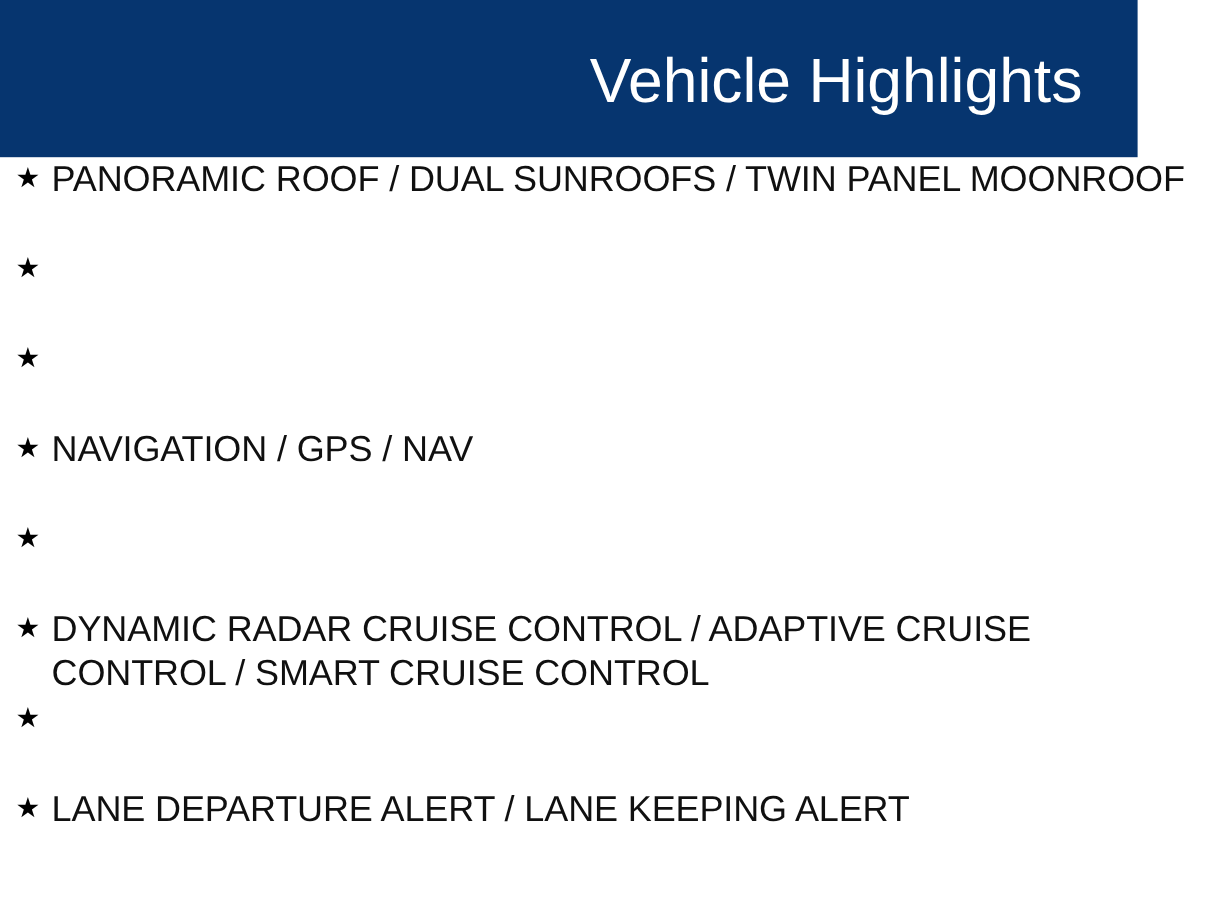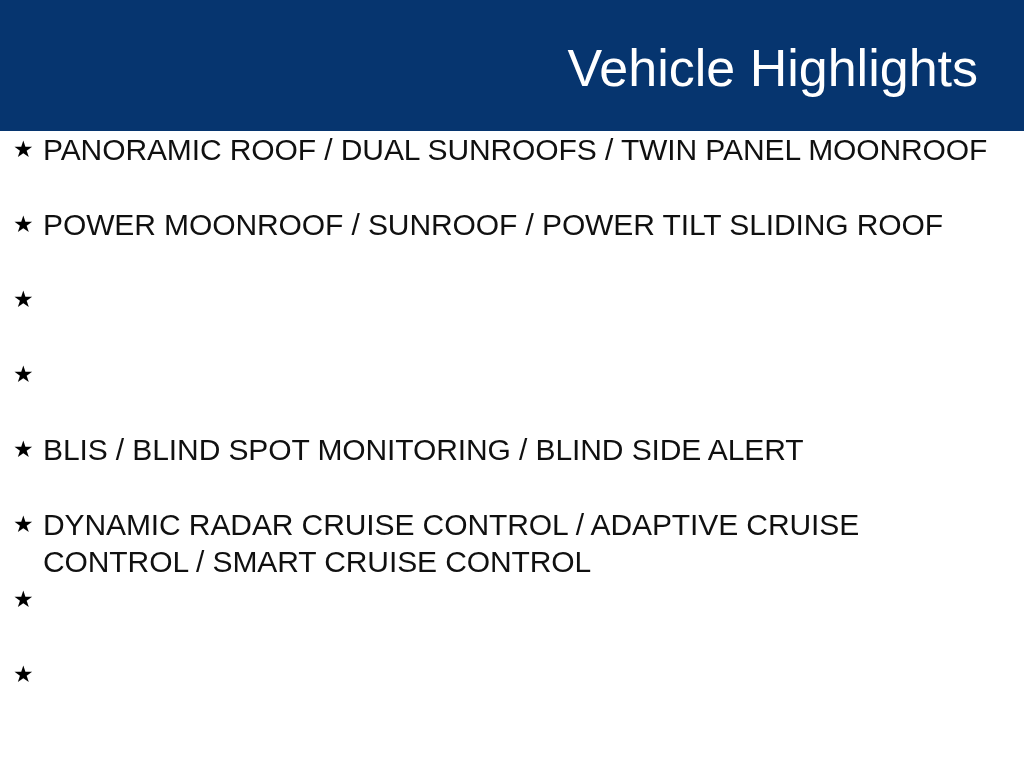--- a/index.html
+++ b/index.html
@@ -19,21 +19,21 @@
     height: 768px;
     background: #ffffff;
     overflow: hidden;
   }
 
   
   .header-band {
     position: absolute;
     top: 0;
     left: 0;
-    width: 1024px;
+    width: 948px;
     height: 131px;
     background: #06356f;
     box-sizing: border-box;
     display: flex;
     align-items: center;
     justify-content: flex-end;
     padding-right: 46px;
   }
   .header-title {
     color: #ffffff;
@@ -97,44 +97,44 @@
 
   <ul class="highlights-list">
 
     <li class="highlight-item">
       <span class="bullet-star">★</span>
       <span class="highlight-text">PANORAMIC ROOF / DUAL SUNROOFS / TWIN PANEL MOONROOF</span>
     </li>
 
     <li class="highlight-item">
       <span class="bullet-star">★</span>
-      <span class="highlight-text">POWER MOONROOF / SUNROOF / POWER TILT SLIDING ROOF</span>
     </li>
 
     <li class="highlight-item">
       <span class="bullet-star">★</span>
     </li>
 
     <li class="highlight-item">
       <span class="bullet-star">★</span>
+      <span class="highlight-text">NAVIGATION / GPS / NAV</span>
     </li>
 
     <li class="highlight-item">
       <span class="bullet-star">★</span>
-      <span class="highlight-text">BLIS / BLIND SPOT MONITORING / BLIND SIDE ALERT</span>
     </li>
 
     <li class="highlight-item">
       <span class="bullet-star">★</span>
       <span class="highlight-text">DYNAMIC RADAR CRUISE CONTROL / ADAPTIVE CRUISE
 CONTROL / SMART CRUISE CONTROL</span>
     </li>
 
     <li class="highlight-item">
       <span class="bullet-star">★</span>
     </li>
 
     <li class="highlight-item">
       <span class="bullet-star">★</span>
+      <span class="highlight-text">LANE DEPARTURE ALERT / LANE KEEPING ALERT</span>
     </li>
 
   </ul>
 </div>
 
 </body></html>

